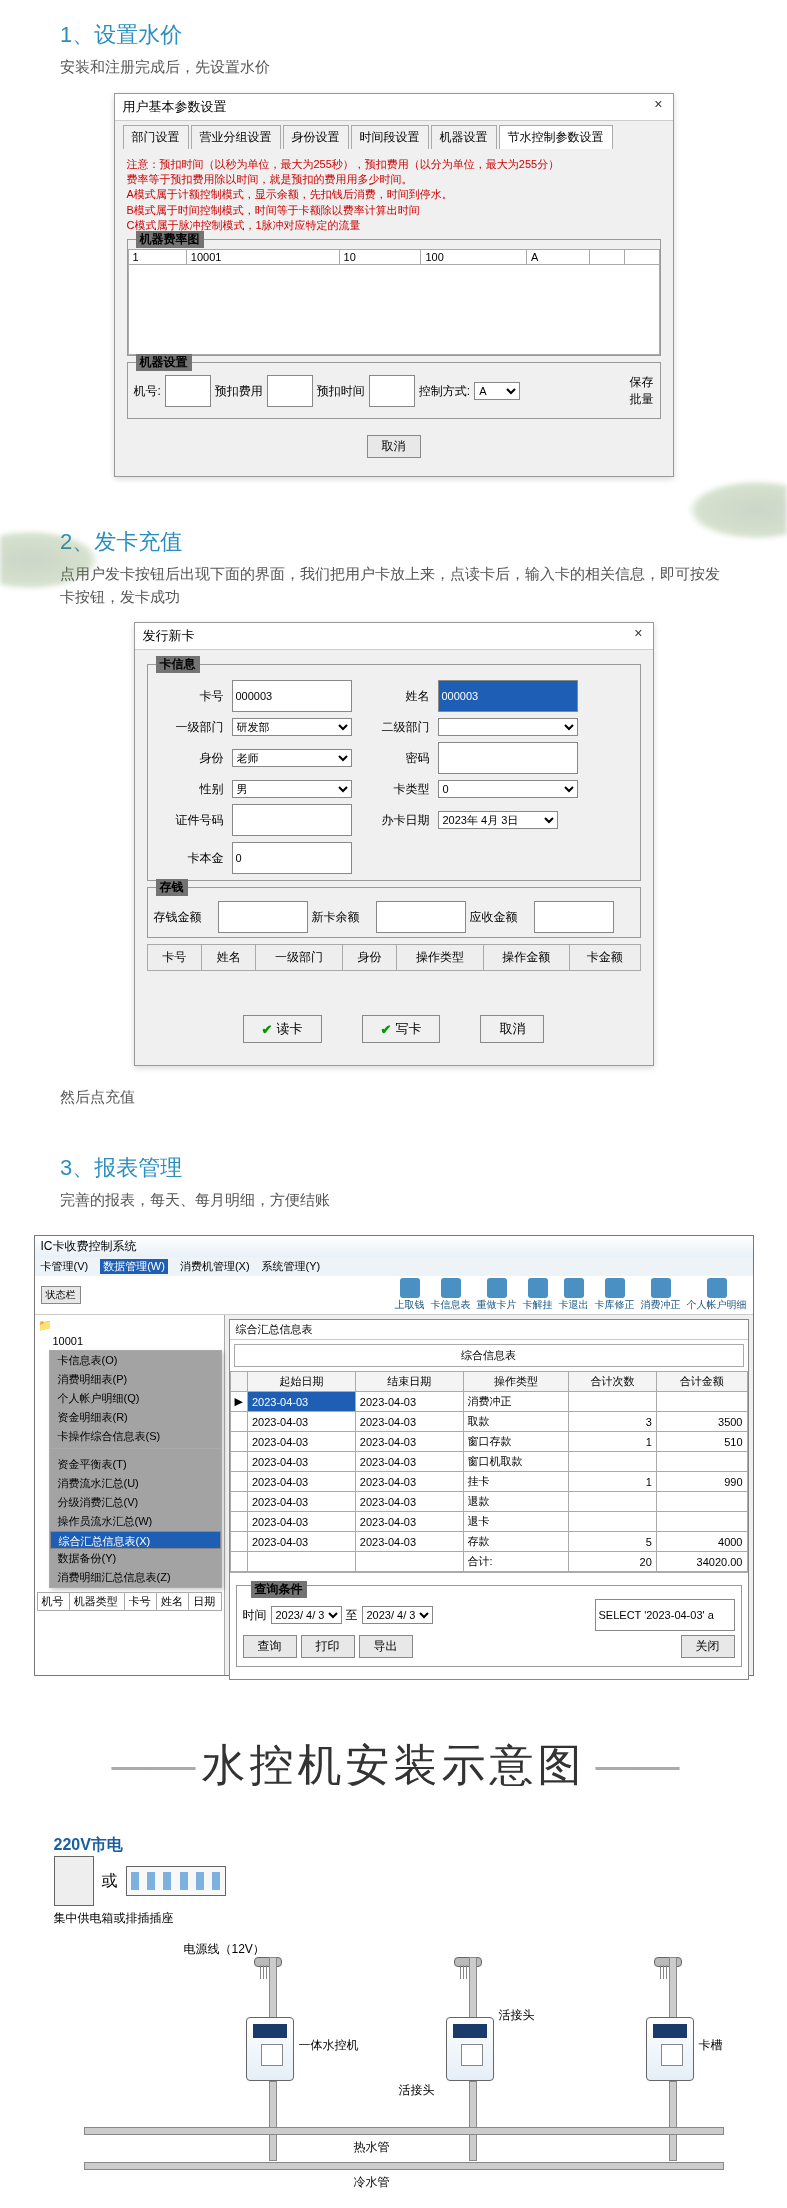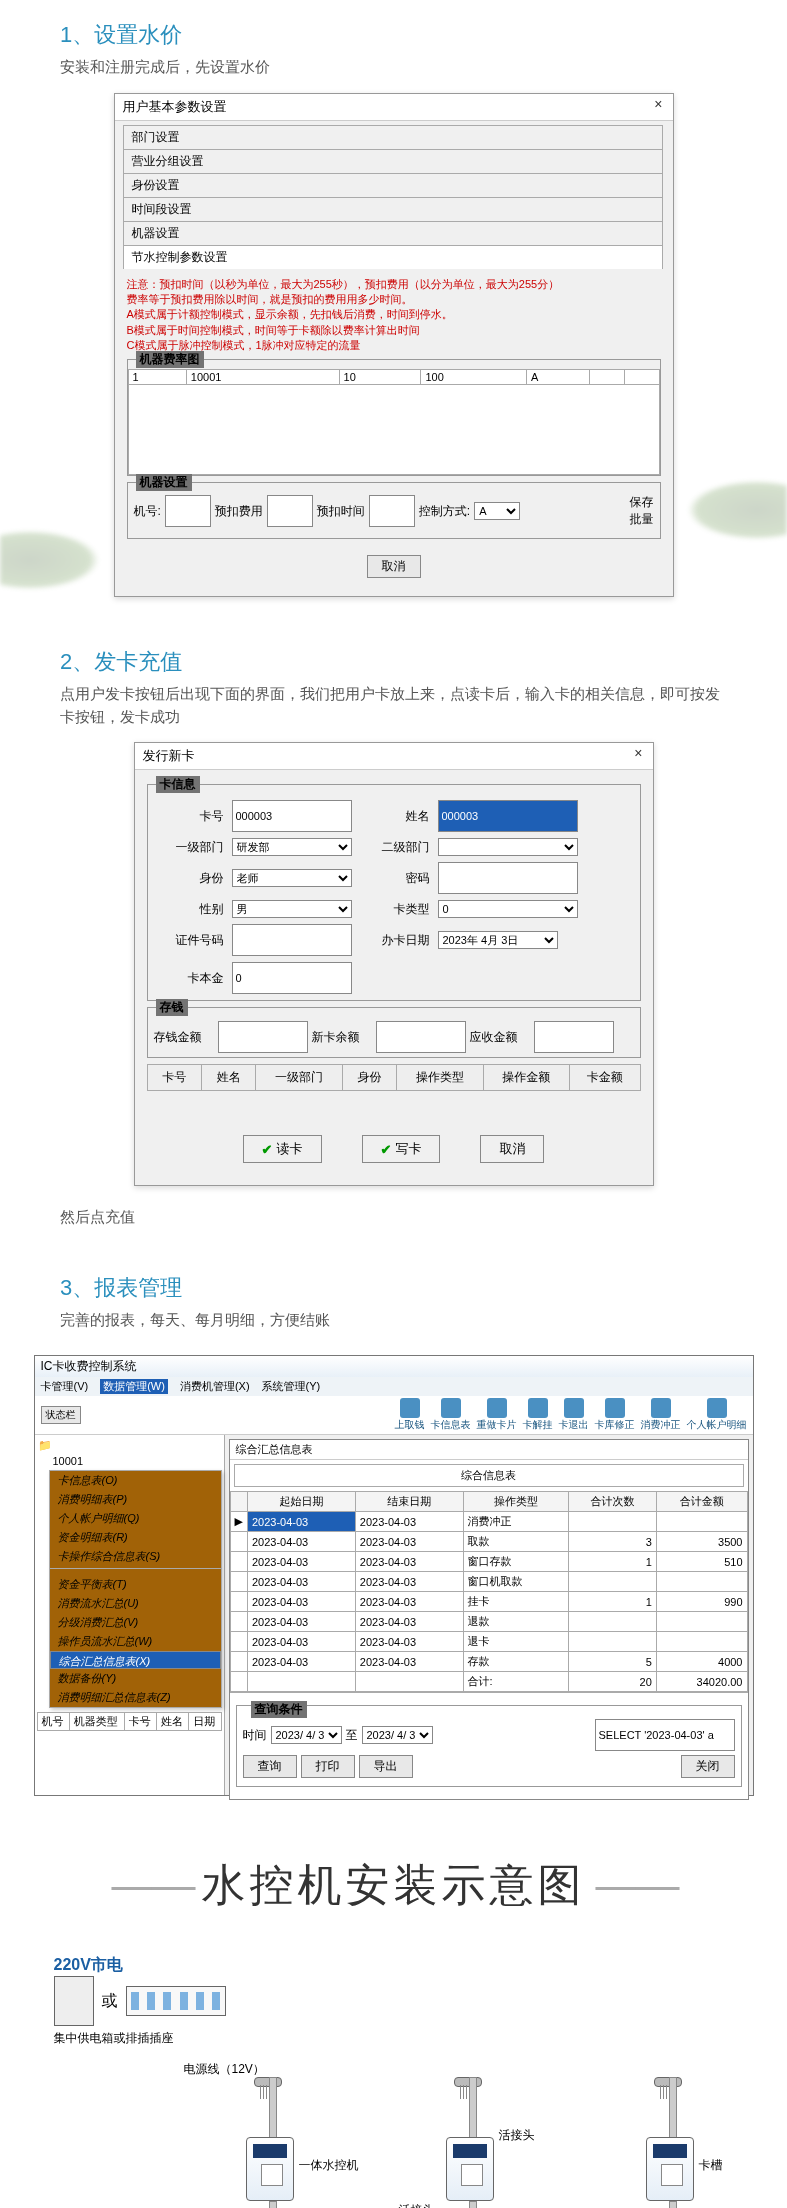--- a/index.html
+++ b/index.html
@@ -8,21 +8,21 @@
   .sec-title { color: #2a8fbd; font-size: 22px; margin-bottom: 6px; font-weight: 400; }
   .sec-desc { color: #555; font-size: 15px; margin-bottom: 14px; line-height: 1.5; }
   .leaf { width: 100px; height: 60px; position: absolute; }
   .leaf.l { left: 0; top: 530px; background: radial-gradient(ellipse at 30% 50%, #3a5d2b 0%, #5b8b3e 60%, transparent 70%); opacity: 0.25; filter: blur(2px);}
   .leaf.r { right: 0; top: 480px; background: radial-gradient(ellipse at 70% 50%, #3a5d2b 0%, #5b8b3e 60%, transparent 70%); opacity: 0.25; filter: blur(2px);}
   
   
   .dlg { border: 1px solid #999; background: #f0f0f0; margin: 0 auto 20px; box-shadow: 0 2px 6px rgba(0,0,0,0.15); position: relative; }
   .dlg-title { background: #fff; border-bottom: 1px solid #ccc; padding: 4px 8px; font-size: 13px; position: relative; }
   .dlg-close { position: absolute; right: 6px; top: 2px; font-size: 14px; color: #333; cursor: pointer; padding: 0 4px;}
-  .tabs { display: flex; padding: 4px 8px 0; font-size: 12px; flex-direction: column; }
+  .tabs { display: flex; padding: 4px 8px 0; font-size: 12px; }
   .tab { padding: 3px 8px; border: 1px solid #aaa; border-bottom: none; margin-right: 2px; background: #f0f0f0; }
   .tab.active { background: #fff; }
   .dlg-body { padding: 8px 12px; font-size: 12px; background: #f0f0f0; }
   .red-note { color: #c00; font-size: 11px; line-height: 1.4; margin-bottom: 6px; white-space: pre-line; }
   .fieldset { border: 1px solid #999; margin: 6px 0; }
   .legend { font-size: 12px; margin-left: 8px; padding: 0 4px; background: #737373; position: relative; top: -9px; display: inline-block; font-weight: bold; }
   .table { width: 100%; border-collapse: collapse; font-size: 11px; background: #fff;}
   .table th, .table td { border: 1px solid #aaa; padding: 1px 4px; text-align: left; font-weight: normal;}
   .white-area { background: #fff; height: 90px; border: 1px solid #aaa; border-top: none;}
   .row { display: flex; align-items: center; gap: 4px; margin: 4px 0; font-size: 12px;}
@@ -49,21 +49,21 @@
   
   .app { border: 1px solid #777; width: 720px; margin: 0 auto 20px; background: #f0f0f0; font-size:11px;}
   .app-title { background: linear-gradient(#fff,#e8f0f8); padding: 2px 6px; font-size:12px;}
   .menubar { background:#eef3f7; padding:2px 6px; font-size:11px; display:flex; gap:12px;}
   .toolbar { background:#fff; padding:2px 6px; display:flex; gap:6px; border-bottom:1px solid #ccc; align-items:center;}
   .tool { display:flex; flex-direction:column; align-items:center; font-size:10px; color:#16537e;}
   .tool-icon { width:20px; height:20px; background:#4a90c2; border-radius:3px;}
   .app-body { display:flex; height:360px;}
   .tree { width:190px; border-right:1px solid #aaa; background:#fff; font-size:11px; padding:2px;}
   .tree-item { padding:1px 2px 1px 16px; }
-  .submenu { background:#a16207; border:1px solid #aaa; margin:2px 0 2px 12px; box-shadow:2px 2px 4px rgba(0,0,0,0.2);font-style:italic;}
+  .submenu { background:#a3a3a3; border:1px solid #aaa; margin:2px 0 2px 12px; box-shadow:2px 2px 4px rgba(0,0,0,0.2);}
   .submenu div { padding:2px 8px; }
   .submenu div.sel { background:#1e5fb5; color:#fff;}
   .grid-area { flex:1; display:flex; flex-direction:column;}
   .inner-dlg { border:1px solid #888; margin:4px; background:#fff;}
   .inner-title { background:#fff; padding:2px 6px; font-size:11px; border-bottom:1px solid #ccc;}
   .rpt-tbl { width:100%; border-collapse:collapse; font-size:11px;}
   .rpt-tbl th { background:#f4f4f4; border:1px solid #aaa; padding:2px 4px; font-weight:normal;}
   .rpt-tbl td { border:1px solid #aaa; padding:2px 4px; text-align:right;}
   .rpt-tbl td.l { text-align:left;}
   .rpt-tbl td.sel { background:#1e5fb5; color:#fff;}

